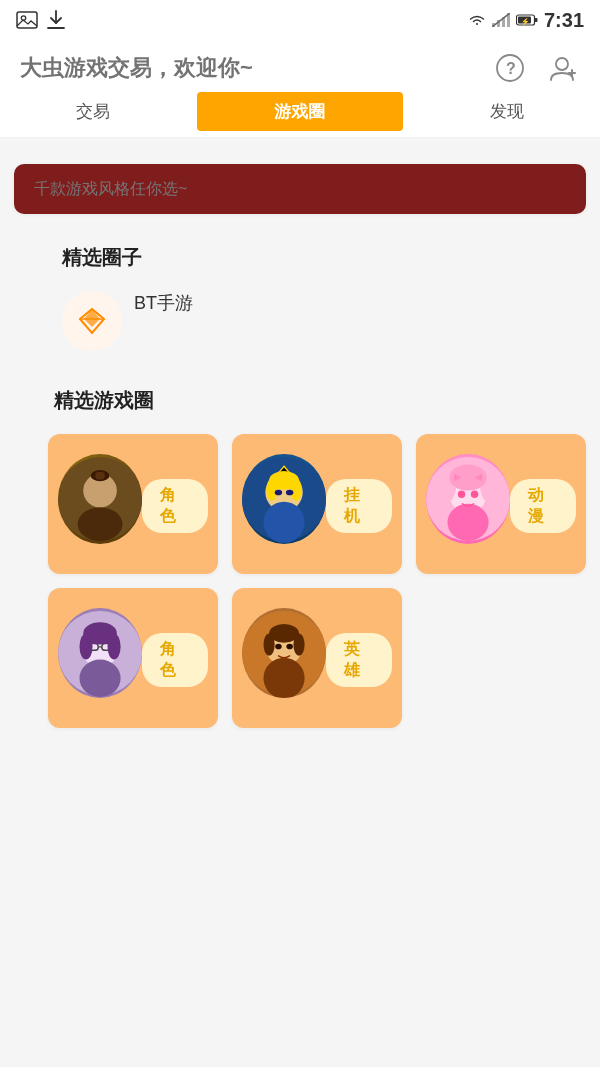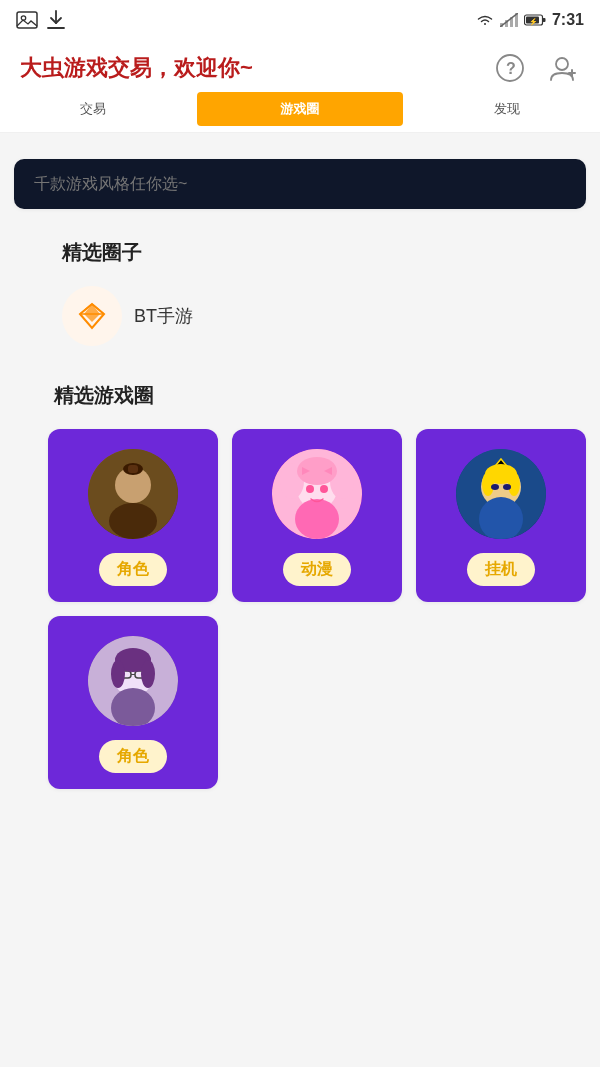--- a/index.html
+++ b/index.html
@@ -38,21 +38,21 @@
     .header {
       background: #fff;
       padding: 10px 20px 0 20px;
       display: flex;
       align-items: center;
       justify-content: space-between;
     }
     .header-title {
       font-size: 22px;
       font-weight: 700;
-      color: #b91c1c;
+      color: #737373;
     }
     .header-icons {
       display: flex;
       align-items: center;
       gap: 16px;
     }
     .header-icon-btn {
       width: 36px;
       height: 36px;
       display: flex;
@@ -67,37 +67,37 @@
       display: flex;
       align-items: center;
       padding: 0 10px;
       gap: 0;
       border-bottom: 1px solid #f0f0f0;
     }
     .nav-tab {
       flex: 1;
       text-align: center;
       padding: 14px 0;
-      font-size: 13px;
+      font-size: 17px;
       color: #555;
       cursor: pointer;
       position: relative;
     }
     .nav-tab.active {
       background: #FFA500;
       color: #fff;
       border-radius: 4px;
       padding: 8px 20px;
       margin: 6px 21px;
       font-weight: 600;
     }
 
     
     .search-container {
-      background: #0f172a;
+      background: #7f1d1d;
       margin: 14px 14px;
       border-radius: 10px;
       padding: 16px 20px;
       box-shadow: 0 1px 4px rgba(0,0,0,0.06);
     }
     .search-input {
       width: 100%;
       border: none;
       outline: none;
       font-size: 16px;
@@ -115,21 +115,21 @@
 
     
     .circles-row {
       display: flex;
       padding: 10px 20px 20px 20px;
       gap: 0;
     }
     .circle-item {
       flex: 1;
       display: flex;
-      align-items: center;
+      align-items: flex-start;
       gap: 12px;
       cursor: pointer;
     }
     .circle-icon-wrap {
       width: 60px;
       height: 60px;
       background: #fff5ec;
       border-radius: 50%;
       display: flex;
       align-items: center;
@@ -142,24 +142,24 @@
     }
 
     
     .game-grid {
       display: grid;
       grid-template-columns: repeat(3, 1fr);
       gap: 14px;
       padding: 10px 14px 14px 14px;
     }
     .game-card {
-      background: #6d28d9;
+      background: #fdba74;
       border-radius: 12px;
       display: flex;
-      flex-direction: column;
+      flex-direction: row;
       align-items: center;
       padding: 20px 10px 16px 10px;
       box-shadow: 0 1px 4px rgba(0,0,0,0.06);
       cursor: pointer;
     }
     .game-avatar {
       width: 90px;
       height: 90px;
       border-radius: 50%;
       overflow: hidden;
@@ -225,21 +225,21 @@
       <rect x="15" y="0" width="3" height="14" rx="0.5" fill="#aaa"></rect>
       <line x1="0" y1="14" x2="18" y2="0" stroke="#666" stroke-width="1.5"></line>
     </svg>
 
     <svg width="22" height="14" viewBox="0 0 22 14">
       <rect x="0.5" y="2" width="18" height="10" rx="2" stroke="#333" stroke-width="1.2" fill="none"></rect>
       <rect x="18.5" y="5" width="3" height="4" rx="1" fill="#333"></rect>
       <rect x="2" y="3.5" width="13" height="7" rx="1" fill="#333"></rect>
       <text x="5" y="11" font-size="7" fill="#fff" font-weight="bold">⚡</text>
     </svg>
-    <span style="font-size:16px;font-weight:600;color:#333;">7:31</span>
+    <span style="font-size:20px;font-weight:600;color:#333;">7:31</span>
   </div>
 </div>
 
 <div class="header">
   <div class="header-title">大虫游戏交易，欢迎你~</div>
   <div class="header-icons">
     <div class="header-icon-btn">
       <svg width="30" height="30" viewBox="0 0 30 30" fill="none">
         <circle cx="15" cy="15" r="13" stroke="#888" stroke-width="1.8" fill="none"></circle>
         <text x="11" y="21" font-size="16" fill="#888" font-weight="bold">?</text>
@@ -300,20 +300,40 @@
           <ellipse cx="45" cy="72" rx="24" ry="18" fill="#4a2a0a"></ellipse>
 
           <ellipse cx="45" cy="20" rx="10" ry="6" fill="#3a1a00"></ellipse>
           <rect x="40" y="16" width="10" height="8" rx="3" fill="#5a3010"></rect>
         </svg>
       </div>
       <div class="game-tag">角色</div>
     </div>
 
     <div class="game-card">
+      <div class="game-avatar avatar-hang">
+        <svg width="90" height="90" viewBox="0 0 90 90">
+          <circle cx="45" cy="45" r="45" fill="#1a4a8a"></circle>
+          <circle cx="45" cy="38" r="20" fill="#eecc88"></circle>
+          <ellipse cx="45" cy="70" rx="22" ry="22" fill="#2255aa"></ellipse>
+
+          <polygon points="45,10 55,22 45,28 35,22" fill="#gold" stroke="#ffd700" stroke-width="1.5"></polygon>
+
+          <ellipse cx="45" cy="25" rx="16" ry="10" fill="#ffd700"></ellipse>
+          <ellipse cx="32" cy="35" rx="6" ry="12" fill="#ffd700"></ellipse>
+          <ellipse cx="58" cy="35" rx="6" ry="12" fill="#ffd700"></ellipse>
+
+          <ellipse cx="39" cy="38" rx="4" ry="3" fill="#1a1a6e"></ellipse>
+          <ellipse cx="51" cy="38" rx="4" ry="3" fill="#1a1a6e"></ellipse>
+        </svg>
+      </div>
+      <div class="game-tag">挂机</div>
+    </div>
+
+    <div class="game-card">
       <div class="game-avatar avatar-anime">
         <svg width="90" height="90" viewBox="0 0 90 90">
           <circle cx="45" cy="45" r="45" fill="#ffb6d9"></circle>
           <circle cx="45" cy="40" r="20" fill="#ffddee"></circle>
           <ellipse cx="45" cy="70" rx="22" ry="20" fill="#ff69b4"></ellipse>
 
           <ellipse cx="20" cy="32" rx="12" ry="18" fill="#ffb6d9"></ellipse>
           <ellipse cx="70" cy="32" rx="12" ry="18" fill="#ffb6d9"></ellipse>
           <ellipse cx="45" cy="22" rx="20" ry="14" fill="#ff9ec8"></ellipse>
 
@@ -322,54 +342,52 @@
           <path d="M39 50 Q45 55 51 50" stroke="#ff5599" stroke-width="1.5" fill="none" stroke-linecap="round"></path>
 
           <polygon points="30,18 38,22 30,26" fill="#ff88bb"></polygon>
           <polygon points="60,18 52,22 60,26" fill="#ff88bb"></polygon>
         </svg>
       </div>
       <div class="game-tag">动漫</div>
     </div>
 
     <div class="game-card">
-      <div class="game-avatar avatar-hang">
-        <svg width="90" height="90" viewBox="0 0 90 90">
-          <circle cx="45" cy="45" r="45" fill="#1a4a8a"></circle>
-          <circle cx="45" cy="38" r="20" fill="#eecc88"></circle>
-          <ellipse cx="45" cy="70" rx="22" ry="22" fill="#2255aa"></ellipse>
-
-          <polygon points="45,10 55,22 45,28 35,22" fill="#gold" stroke="#ffd700" stroke-width="1.5"></polygon>
-
-          <ellipse cx="45" cy="25" rx="16" ry="10" fill="#ffd700"></ellipse>
-          <ellipse cx="32" cy="35" rx="6" ry="12" fill="#ffd700"></ellipse>
-          <ellipse cx="58" cy="35" rx="6" ry="12" fill="#ffd700"></ellipse>
-
-          <ellipse cx="39" cy="38" rx="4" ry="3" fill="#1a1a6e"></ellipse>
-          <ellipse cx="51" cy="38" rx="4" ry="3" fill="#1a1a6e"></ellipse>
-        </svg>
-      </div>
-      <div class="game-tag">挂机</div>
-    </div>
-
-    <div class="game-card">
       <div class="game-avatar" style="background: radial-gradient(circle, #c8b0d8 30%, #7b5a9a 100%);">
         <svg width="90" height="90" viewBox="0 0 90 90">
           <circle cx="45" cy="45" r="45" fill="#c8b0d8"></circle>
           <circle cx="45" cy="40" r="20" fill="#f0e0f8"></circle>
           <ellipse cx="45" cy="72" rx="22" ry="20" fill="#7b5a9a"></ellipse>
 
           <rect x="33" y="35" width="10" height="7" rx="3" fill="none" stroke="#444" stroke-width="1.5"></rect>
           <rect x="47" y="35" width="10" height="7" rx="3" fill="none" stroke="#444" stroke-width="1.5"></rect>
           <line x1="43" y1="38.5" x2="47" y2="38.5" stroke="#444" stroke-width="1.2"></line>
 
           <ellipse cx="45" cy="24" rx="18" ry="12" fill="#6a3080"></ellipse>
           <ellipse cx="30" cy="38" rx="7" ry="14" fill="#6a3080"></ellipse>
           <ellipse cx="60" cy="38" rx="7" ry="14" fill="#6a3080"></ellipse>
         </svg>
       </div>
       <div class="game-tag">角色</div>
     </div>
 
+    <div class="game-card">
+      <div class="game-avatar" style="background: radial-gradient(circle, #e8a060 30%, #8a4a10 100%);">
+        <svg width="90" height="90" viewBox="0 0 90 90">
+          <circle cx="45" cy="45" r="45" fill="#c87828"></circle>
+          <circle cx="45" cy="38" r="20" fill="#f0c080"></circle>
+          <ellipse cx="45" cy="72" rx="22" ry="22" fill="#7a3808"></ellipse>
+
+          <ellipse cx="45" cy="24" rx="16" ry="10" fill="#5a2800"></ellipse>
+          <ellipse cx="29" cy="36" rx="6" ry="12" fill="#5a2800"></ellipse>
+          <ellipse cx="61" cy="36" rx="6" ry="12" fill="#5a2800"></ellipse>
+
+          <ellipse cx="39" cy="38" rx="3.5" ry="3" fill="#2a1000"></ellipse>
+          <ellipse cx="51" cy="38" rx="3.5" ry="3" fill="#2a1000"></ellipse>
+          <path d="M39 48 Q45 52 51 48" stroke="#8a3000" stroke-width="1.5" fill="none" stroke-linecap="round"></path>
+        </svg>
+      </div>
+      <div class="game-tag">英雄</div>
+    </div>
 
 
   </div>
 </div>
 
 </body></html>

